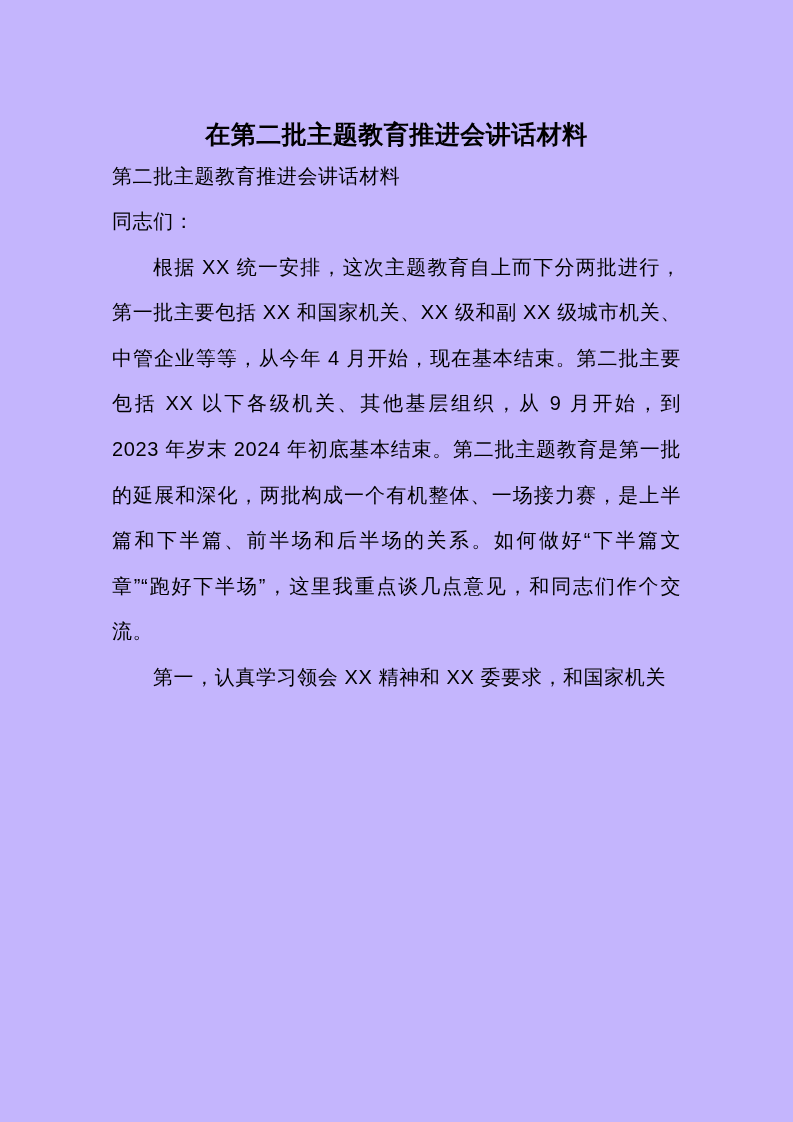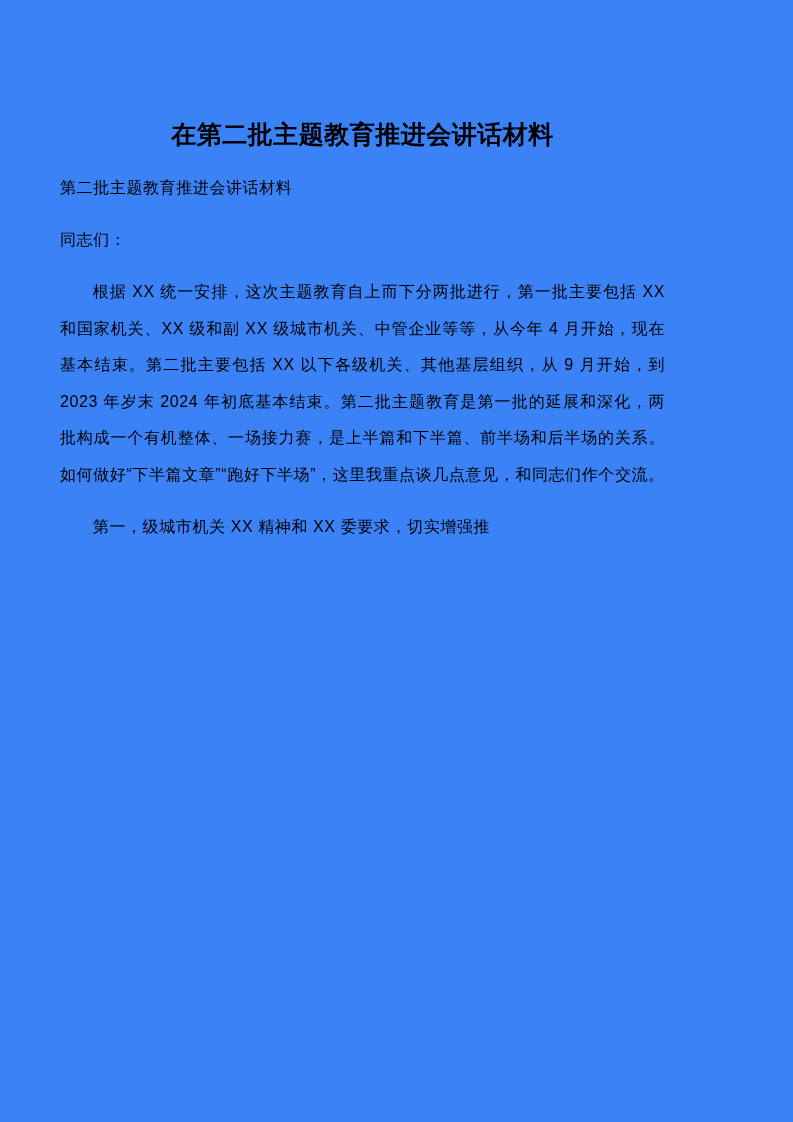--- a/index.html
+++ b/index.html
@@ -11,23 +11,23 @@
     width: 793px;
     height: 1122px;
     font-family: "Liberation Serif", "DejaVu Serif", serif;
     color: #000000;
     overflow: hidden;
   }
   .page {
     width: 793px;
     height: 1122px;
     box-sizing: border-box;
-    padding: 96px 112px 70px 44px;
+    padding: 96px 112px 70px 112px;
     position: relative;
-    background: #3b82f6;
+    background: #c4b5fd;
   }
   .doc-title {
     font-family: "Liberation Sans", "DejaVu Sans", sans-serif;
     font-weight: bold;
     font-size: 25px;
     line-height: 1.5;
     text-align: center;
     letter-spacing: 0.5px;
     margin: 0;
     padding-top: 20px;
@@ -38,39 +38,39 @@
     font-size: 25px;
     line-height: 1.5;
     text-align: center;
     letter-spacing: 0.5px;
     margin: 0;
     padding-top: 22px;
     padding-bottom: 26px;
   }
   .body-text {
     font-family: "Liberation Sans", "DejaVu Sans", sans-serif;
-    font-size: 16px;
+    font-size: 20px;
     line-height: 2.28;
     text-align: justify;
     text-justify: inter-ideograph;
     letter-spacing: 0.6px;
-    margin: 16px;
+    margin: 0;
   }
   .indent {
     text-indent: 2.05em;
   }
   .noindent {
     text-indent: 0;
   }
 </style>
 </head>
 <body>
 
 <div class="page">
 
   <h1 class="doc-title">在第二批主题教育推进会讲话材料</h1>
 
   <p class="body-text noindent">第二批主题教育推进会讲话材料</p>
   <p class="body-text noindent">同志们：</p>
   <p class="body-text indent">根据 XX 统一安排，这次主题教育自上而下分两批进行，第一批主要包括 XX 和国家机关、XX 级和副 XX 级城市机关、中管企业等等，从今年 4 月开始，现在基本结束。第二批主要包括 XX 以下各级机关、其他基层组织，从 9 月开始，到 2023 年岁末 2024 年初底基本结束。第二批主题教育是第一批的延展和深化，两批构成一个有机整体、一场接力赛，是上半篇和下半篇、前半场和后半场的关系。如何做好“下半篇文章”“跑好下半场”，这里我重点谈几点意见，和同志们作个交流。</p>
-  <p class="body-text indent">第一，级城市机关 XX 精神和 XX 委要求，切实增强推</p>
+  <p class="body-text indent">第一，认真学习领会 XX 精神和 XX 委要求，和国家机关</p>
 
 </div>
 
 </body></html>

